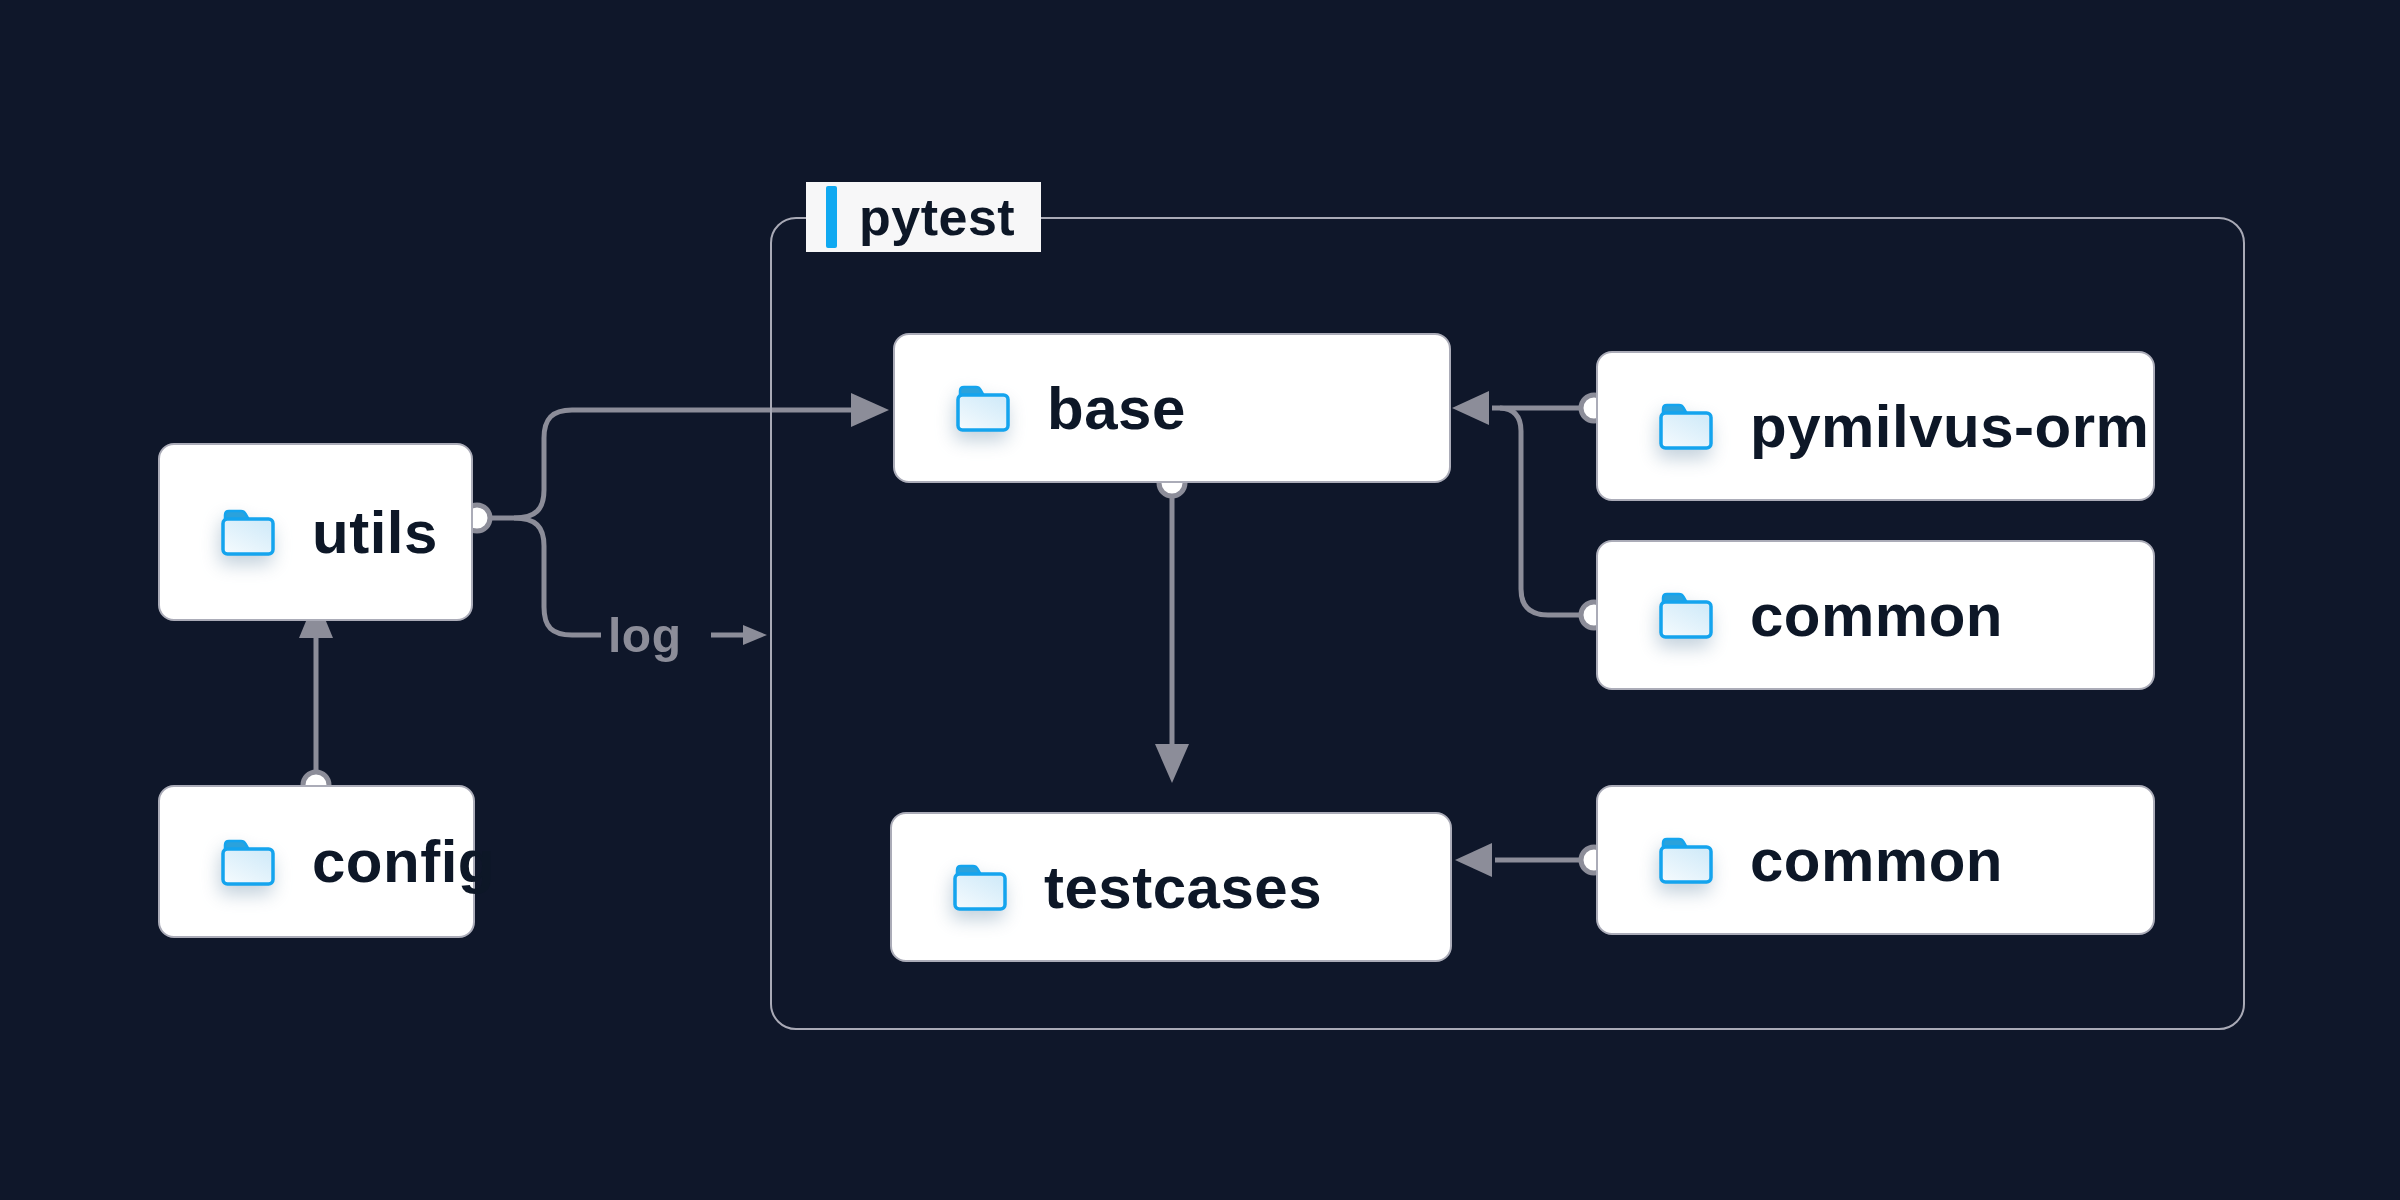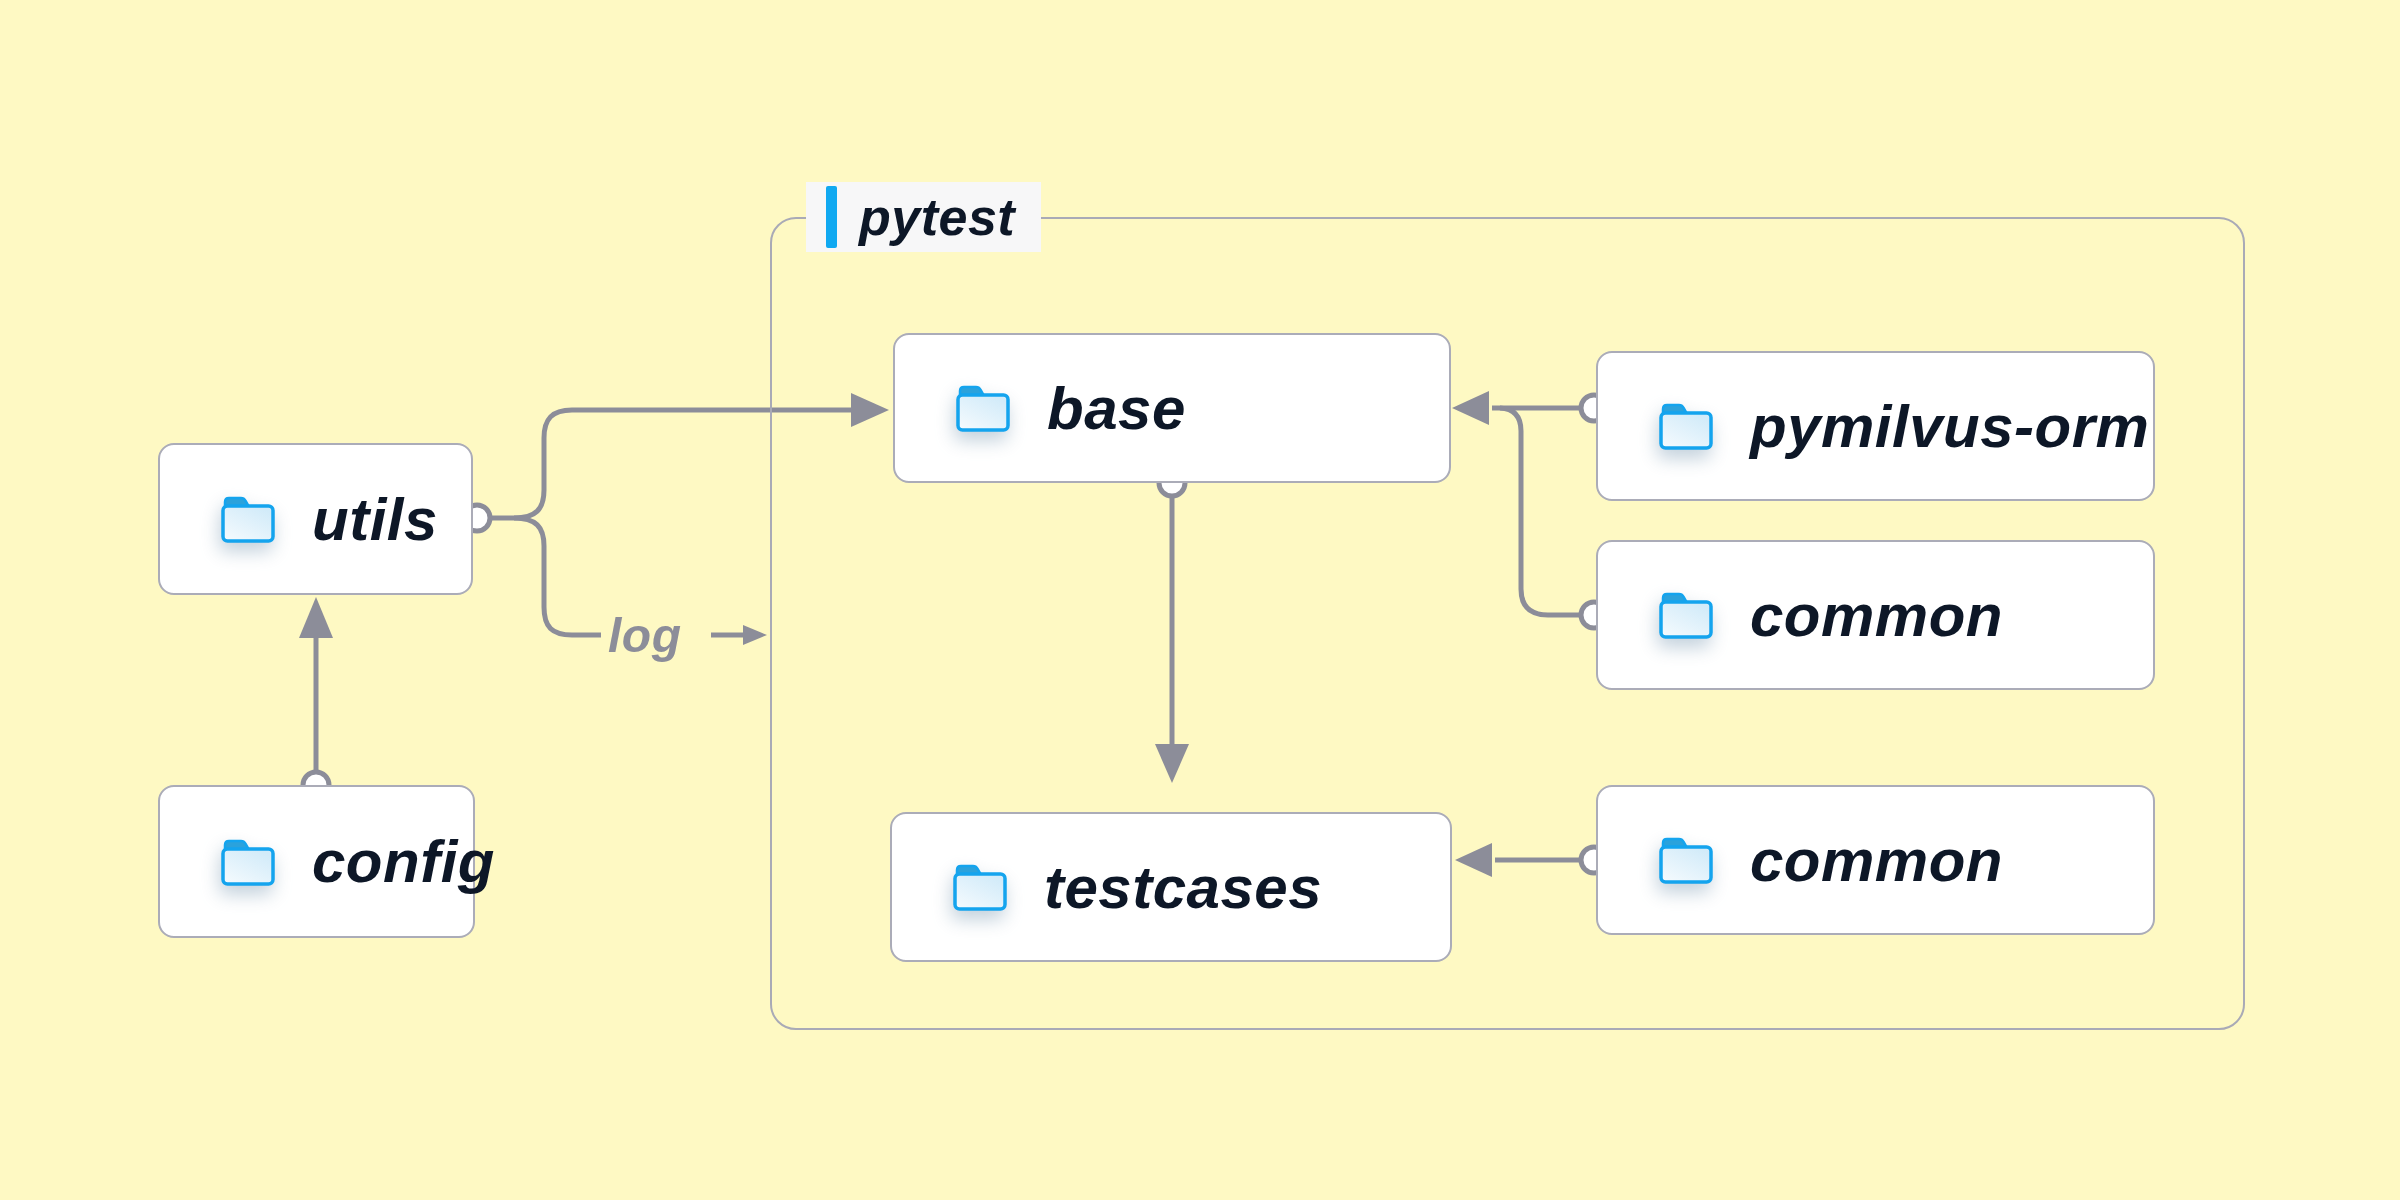--- a/index.html
+++ b/index.html
@@ -3,21 +3,21 @@
 <meta charset="utf-8">
 <style>
   html,body{margin:0;padding:0;}
   body{
     width:2400px;height:1200px;
     background:#f7f7f8;
     font-family:"Liberation Sans",sans-serif;
     overflow:hidden;
   }
   .canvas{
-    position:relative;width:2400px;height:1200px;background:#fef9c3;font-style:italic;
+    position:relative;width:2400px;height:1200px;background:#0f172a;
   }
   
   .group-box{
     position:absolute;
     border:2.5px solid #a9aab6;
     border-radius:26px;
     background:transparent;
     box-sizing:border-box;
   }
   .group-label{
@@ -115,21 +115,21 @@
   </svg>
 
   <div class="group-box" style="left:770px;top:217px;width:1475px;height:813px;"></div>
   <div class="group-label" style="left:806px;top:182px;">
     <span class="bar"></span>
     <span class="txt">pytest</span>
   </div>
 
   <div class="edge-label" style="left:608px;top:600px;">log</div>
 
-  <div class="node" style="left:158px;top:443px;width:315px;height:152px;">
+  <div class="node" style="left:158px;top:443px;width:315px;height:178px;">
     <svg class="folder" viewBox="0 0 64 56">
         <use href="#folder-shape"></use>
       </svg>
     <span class="label">utils</span>
   </div>
 
   <div class="node" style="left:158px;top:785px;width:317px;height:153px;">
     <svg class="folder" viewBox="0 0 64 56">
         <use href="#folder-shape"></use>
       </svg>

